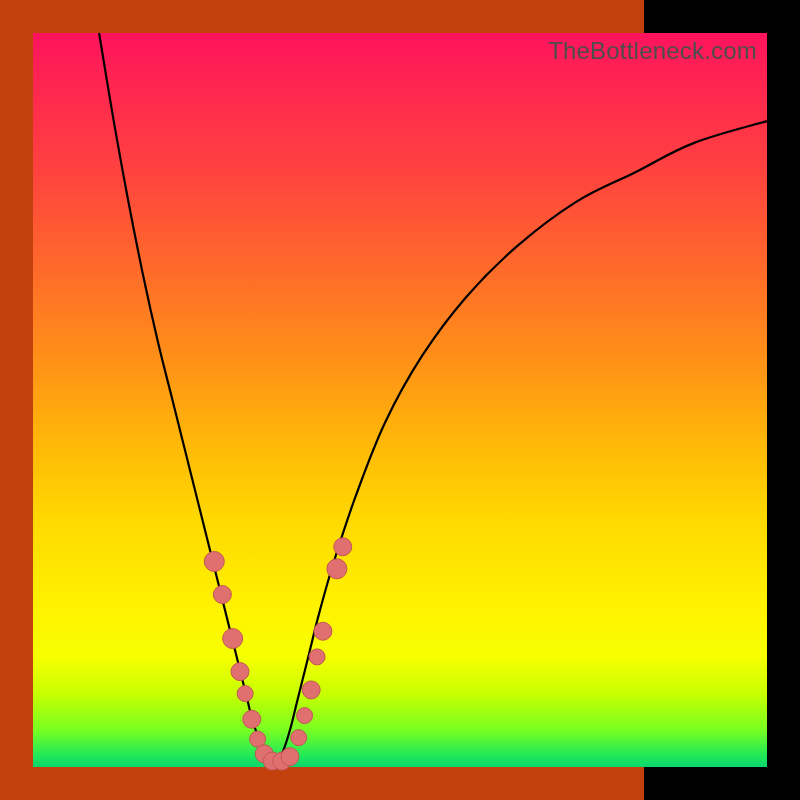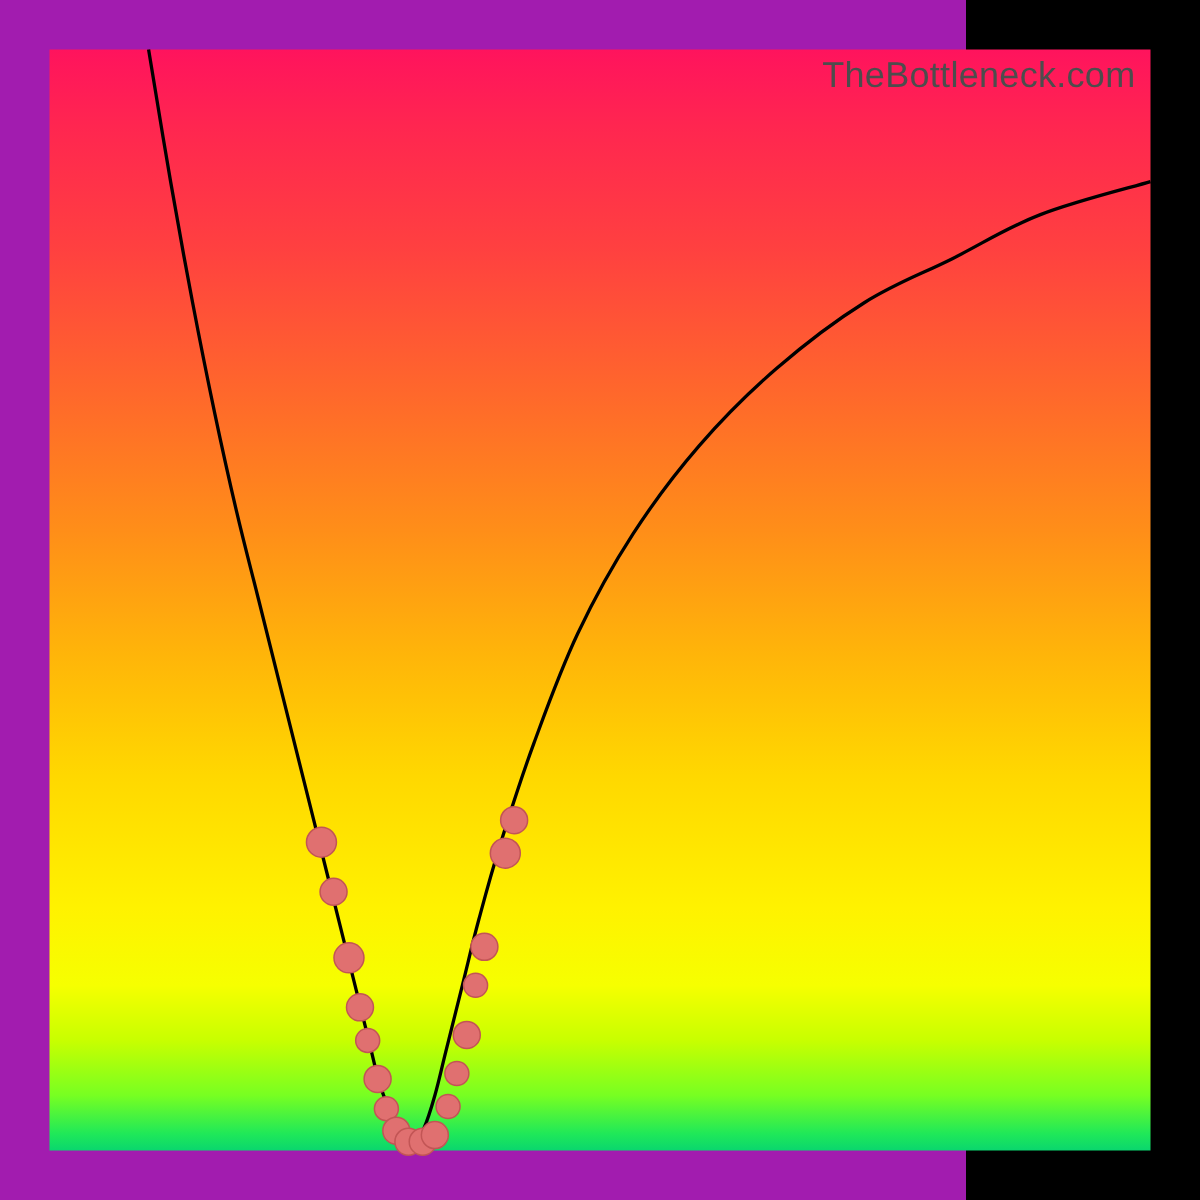--- a/index.html
+++ b/index.html
@@ -8,21 +8,21 @@
     width: 800px;
     height: 800px;
     overflow: hidden;
     background: #000;
     font-family: Arial, Helvetica, sans-serif;
   }
   .frame {
     position: relative;
     width: 644px;
     height: 800px;
-    background: #a21caf;
+    background: #c2410c;
     text-decoration: underline;
   }
   .plot {
     position: absolute;
     left: 33px;
     top: 33px;
     width: 734px;
     height: 734px;
     
     background: linear-gradient(

